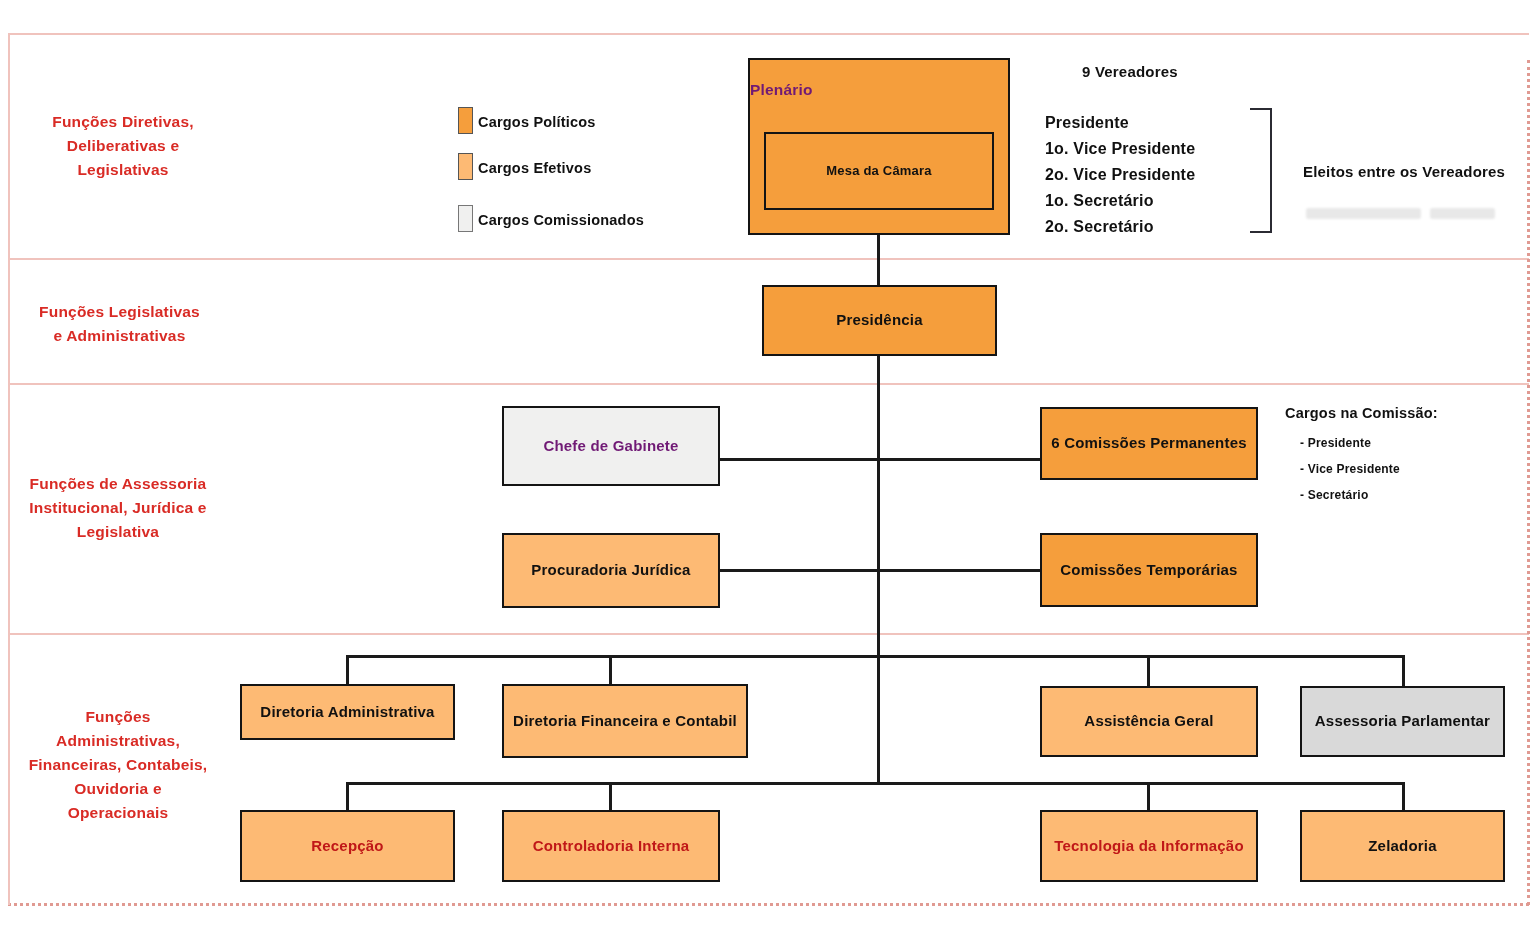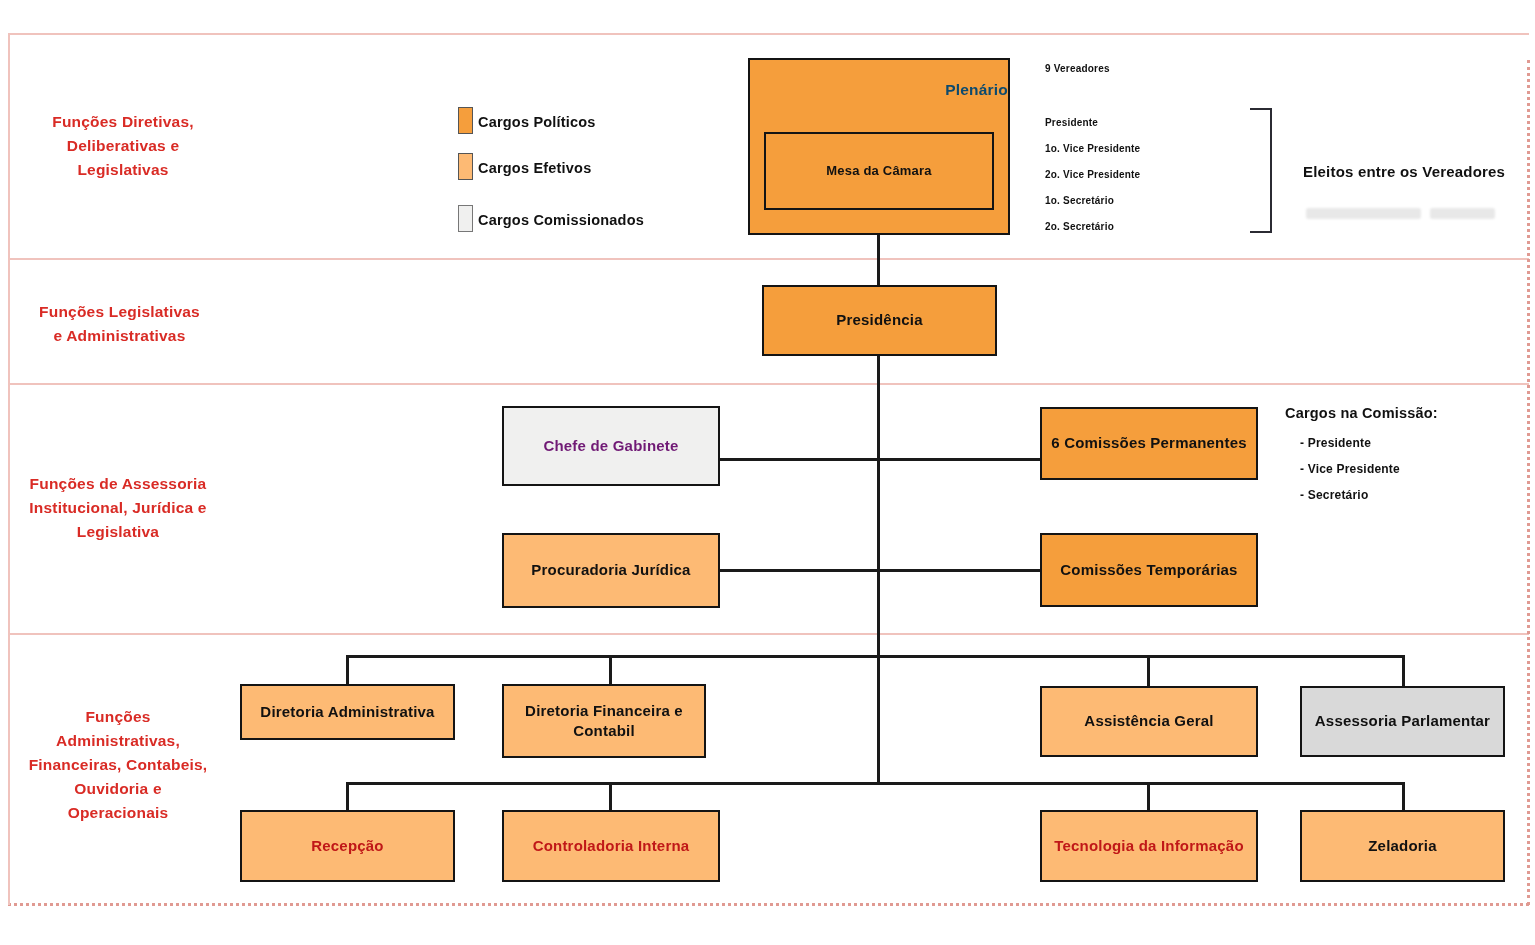--- a/index.html
+++ b/index.html
@@ -30,21 +30,21 @@
   .conn{position:absolute;background:#1a1a1a;}
   .legend-swatch{position:absolute;width:15px;height:27px;border:1.5px solid #555;box-sizing:border-box;}
   .legend-label{position:absolute;font-weight:bold;font-size:14.5px;color:#111;letter-spacing:.2px;}
   .anno{position:absolute;font-weight:bold;color:#111;letter-spacing:.2px;}
   .officers span{display:block;line-height:26px;}
   .cargos span{display:block;line-height:26px;}
   .bracket{
     position:absolute;border-top:2.5px solid #2b2b33;border-right:2.5px solid #2b2b33;
     border-bottom:2.5px solid #2b2b33;box-sizing:border-box;
   }
-  .plenario-title{position:absolute;top:20px;left:0;right:0;text-align:right;font-weight:bold;font-size:15.5px;color:#0c4a6e;}
+  .plenario-title{position:absolute;top:20px;left:0;right:0;text-align:left;font-weight:bold;font-size:15.5px;color:#701a75;}
   .mesa-inner{
     position:absolute;left:14px;right:14px;top:72px;height:78px;border:2.5px solid #141414;
     box-sizing:border-box;display:flex;align-items:center;justify-content:center;
     font-weight:bold;font-size:13px;color:#111;
   }
   .smudge{position:absolute;height:11px;background:#d7d7d7;opacity:.55;border-radius:2px;filter:blur(1px);}
 </style>
 </head>
 <body>
 
@@ -92,22 +92,22 @@
   <div class="conn" style="left:346px;top:782px;width:3px;height:29px;"></div>
   <div class="conn" style="left:609px;top:782px;width:3px;height:29px;"></div>
   <div class="conn" style="left:1147px;top:782px;width:3px;height:29px;"></div>
   <div class="conn" style="left:1402px;top:782px;width:3px;height:29px;"></div>
 
   <div class="obox fill-orange" style="left:748px;top:58px;width:262px;height:177px;padding:0;">
     <div class="plenario-title">Plenário</div>
     <div class="mesa-inner">Mesa da Câmara</div>
   </div>
 
-  <div class="anno" style="left:1045px;top:63px;font-size:10px;">9 Vereadores</div>
-  <div class="anno officers" style="left:1045px;top:110px;font-size:10px;">
+  <div class="anno" style="left:1082px;top:63px;font-size:15px;">9 Vereadores</div>
+  <div class="anno officers" style="left:1045px;top:110px;font-size:16px;">
     <span>Presidente</span>
     <span>1o. Vice Presidente</span>
     <span>2o. Vice Presidente</span>
     <span>1o. Secretário</span>
     <span>2o. Secretário</span>
   </div>
   <div class="bracket" style="left:1250px;top:108px;width:22px;height:125px;"></div>
   <div class="anno" style="left:1303px;top:163px;font-size:15px;">Eleitos entre os Vereadores</div>
   <div class="smudge" style="left:1306px;top:208px;width:115px;"></div>
   <div class="smudge" style="left:1430px;top:208px;width:65px;"></div>
@@ -119,21 +119,21 @@
   <div class="anno" style="left:1285px;top:405px;font-size:14.5px;">Cargos na Comissão:</div>
   <div class="anno cargos" style="left:1300px;top:430px;font-size:12px;">
     <span>- Presidente</span>
     <span>- Vice Presidente</span>
     <span>- Secretário</span>
   </div>
   <div class="obox fill-cyan" style="left:502px;top:533px;width:218px;height:75px;">Procuradoria Jurídica</div>
   <div class="obox fill-orange" style="left:1040px;top:533px;width:218px;height:74px;text-align:right;">Comissões Temporárias</div>
 
   <div class="obox fill-cyan" style="left:240px;top:684px;width:215px;height:56px;">Diretoria Administrativa</div>
-  <div class="obox fill-cyan" style="left:502px;top:684px;width:204px;height:74px;">Diretoria Financeira e Contabil</div>
+  <div class="obox fill-cyan" style="left:502px;top:684px;width:246px;height:74px;">Diretoria Financeira e Contabil</div>
   <div class="obox fill-cyan" style="left:1040px;top:686px;width:218px;height:71px;">Assistência Geral</div>
   <div class="obox fill-gray" style="left:1300px;top:686px;width:205px;height:71px;">Assessoria Parlamentar</div>
 
   <div class="obox fill-cyan text-dark-red" style="left:240px;top:810px;width:215px;height:72px;">Recepção</div>
   <div class="obox fill-cyan text-dark-red" style="left:502px;top:810px;width:218px;height:72px;">Controladoria Interna</div>
   <div class="obox fill-cyan text-dark-red" style="left:1040px;top:810px;width:218px;height:72px;">Tecnologia da Informação</div>
   <div class="obox fill-cyan" style="left:1300px;top:810px;width:205px;height:72px;">Zeladoria</div>
 
 </div>
 

